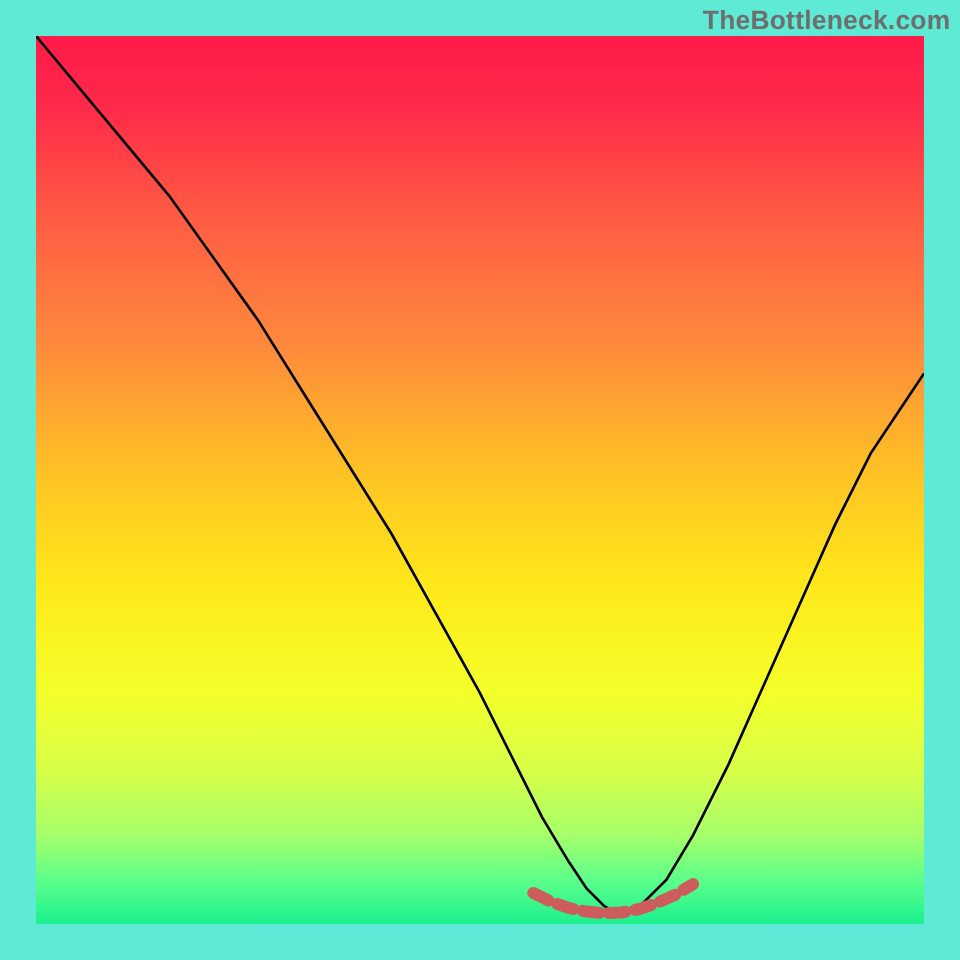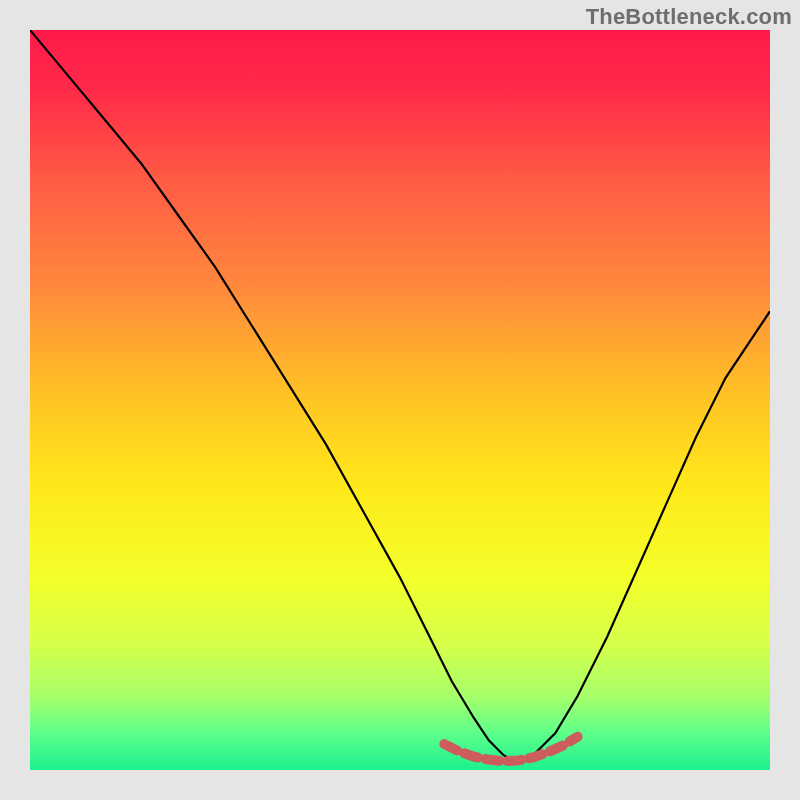--- a/index.html
+++ b/index.html
@@ -9,21 +9,21 @@
     height: 800px;
     background: #000;
     overflow: hidden;
   }
   .frame {
     position: absolute;
     left: 0;
     top: 0;
     width: 800px;
     height: 800px;
-    background: #e5e5e5;
+    background: #5eead4;
   }
   .plot {
     position: absolute;
     left: 30px;
     top: 30px;
     width: 740px;
     height: 740px;
     overflow: hidden;
   }
   .watermark {

